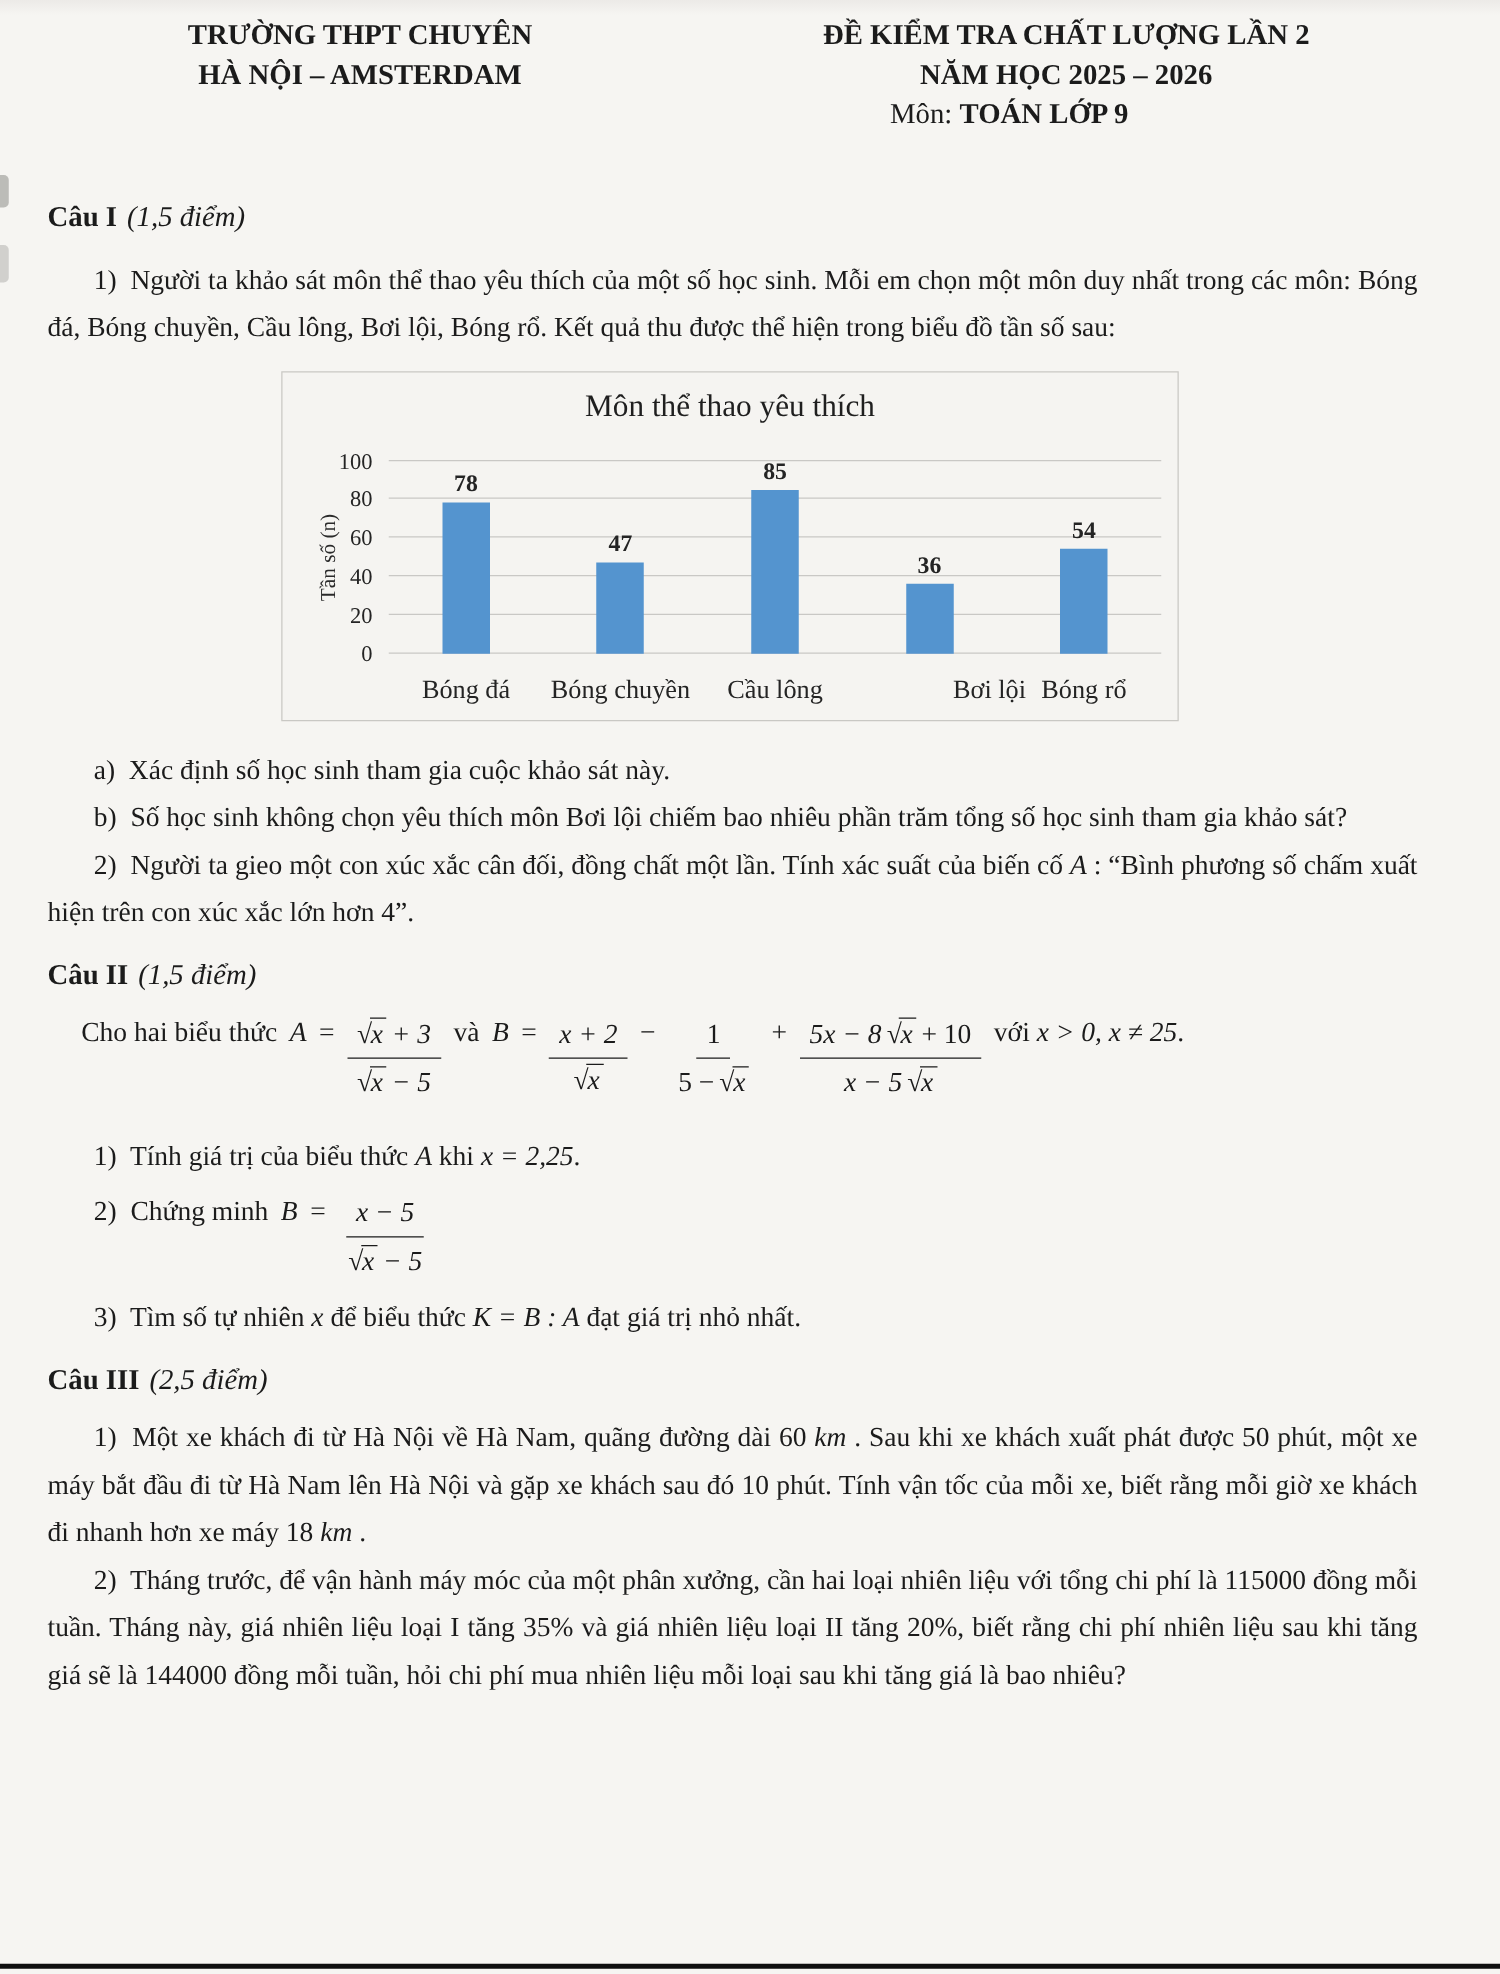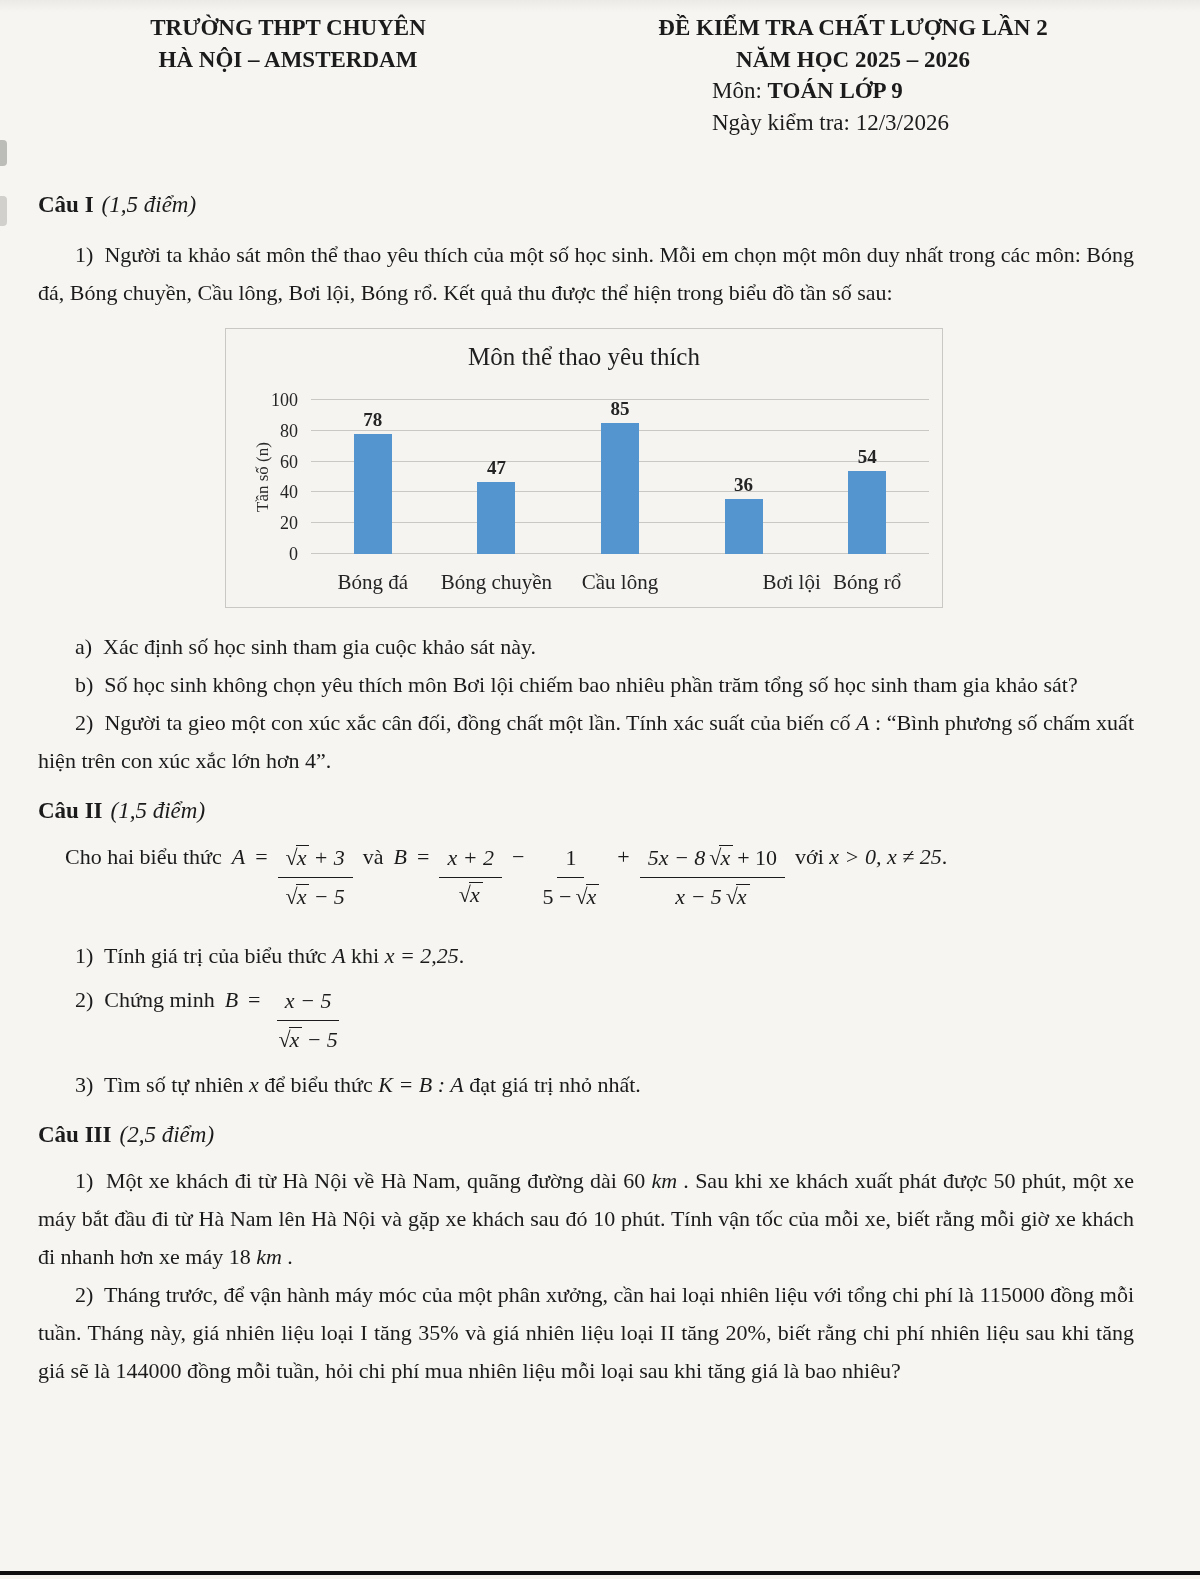--- a/index.html
+++ b/index.html
@@ -79,21 +79,20 @@
   <div class="header">
     <div class="school">
       <div>TRƯỜNG THPT CHUYÊN</div>
       <div>HÀ NỘI – AMSTERDAM</div>
     </div>
     <div class="exam-block">
       <div class="b">ĐỀ KIỂM TRA CHẤT LƯỢNG LẦN 2</div>
       <div class="b">NĂM HỌC 2025 – 2026</div>
       <div class="sub">
         <div><span>Môn: </span><span class="b">TOÁN LỚP 9</span></div>
-        <div>Ngày kiểm tra: 12/3/2026</div>
       </div>
     </div>
   </div>
 
   <div class="sec-head sec1-head"><span class="b">Câu I</span><span class="points">(1,5 điểm)</span></div>
 
   <p class="para just p1">1)&nbsp; Người ta khảo sát môn thể thao yêu thích của một số học sinh. Mỗi em chọn một môn duy nhất trong các môn: Bóng đá, Bóng chuyền, Cầu lông, Bơi lội, Bóng rổ. Kết quả thu được thể hiện trong biểu đồ tần số sau:</p>
 
   <div class="chart-box">
     <div class="chart-title">Môn thể thao yêu thích</div>

